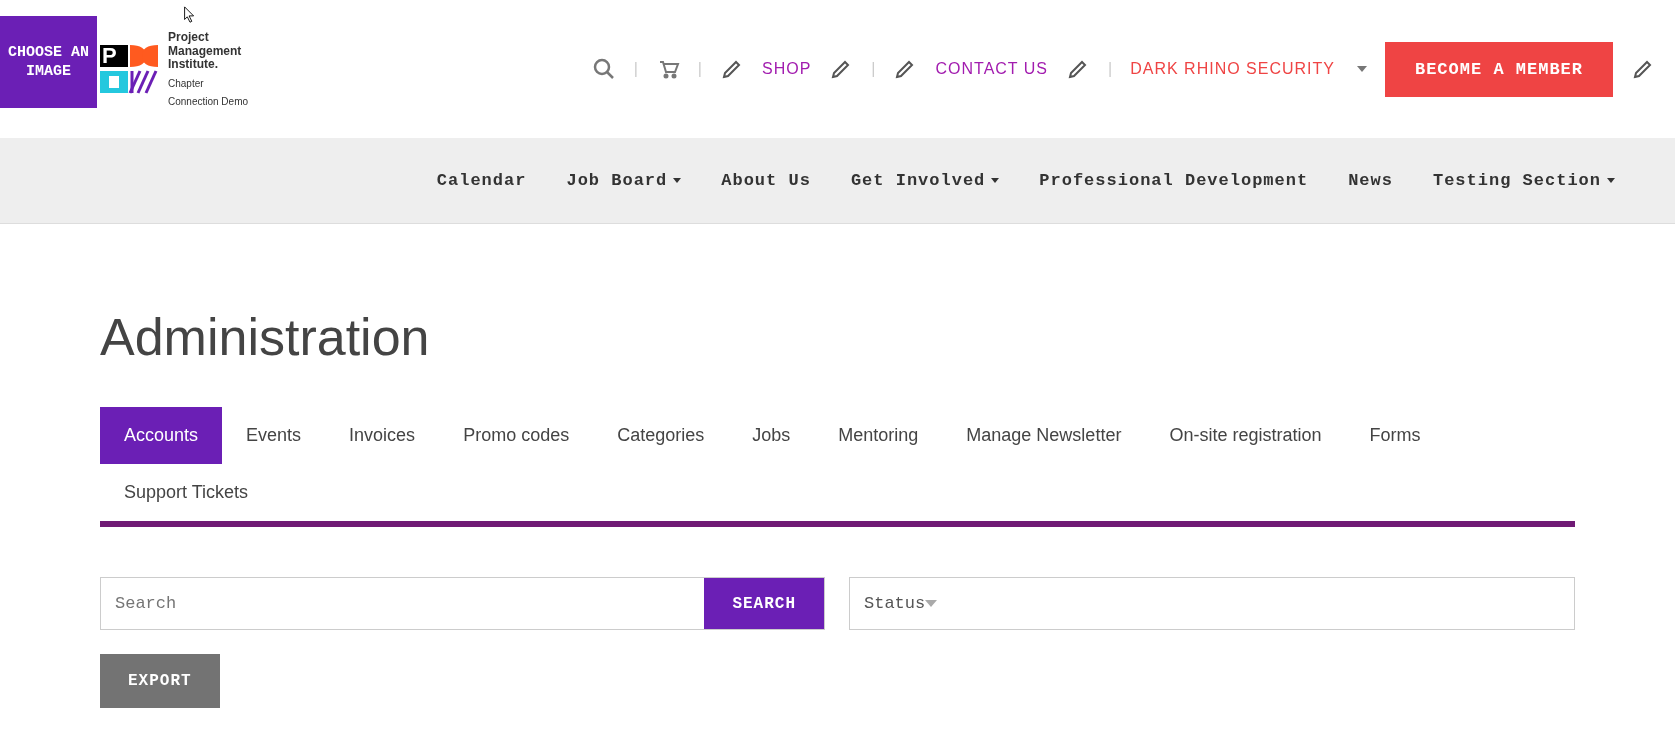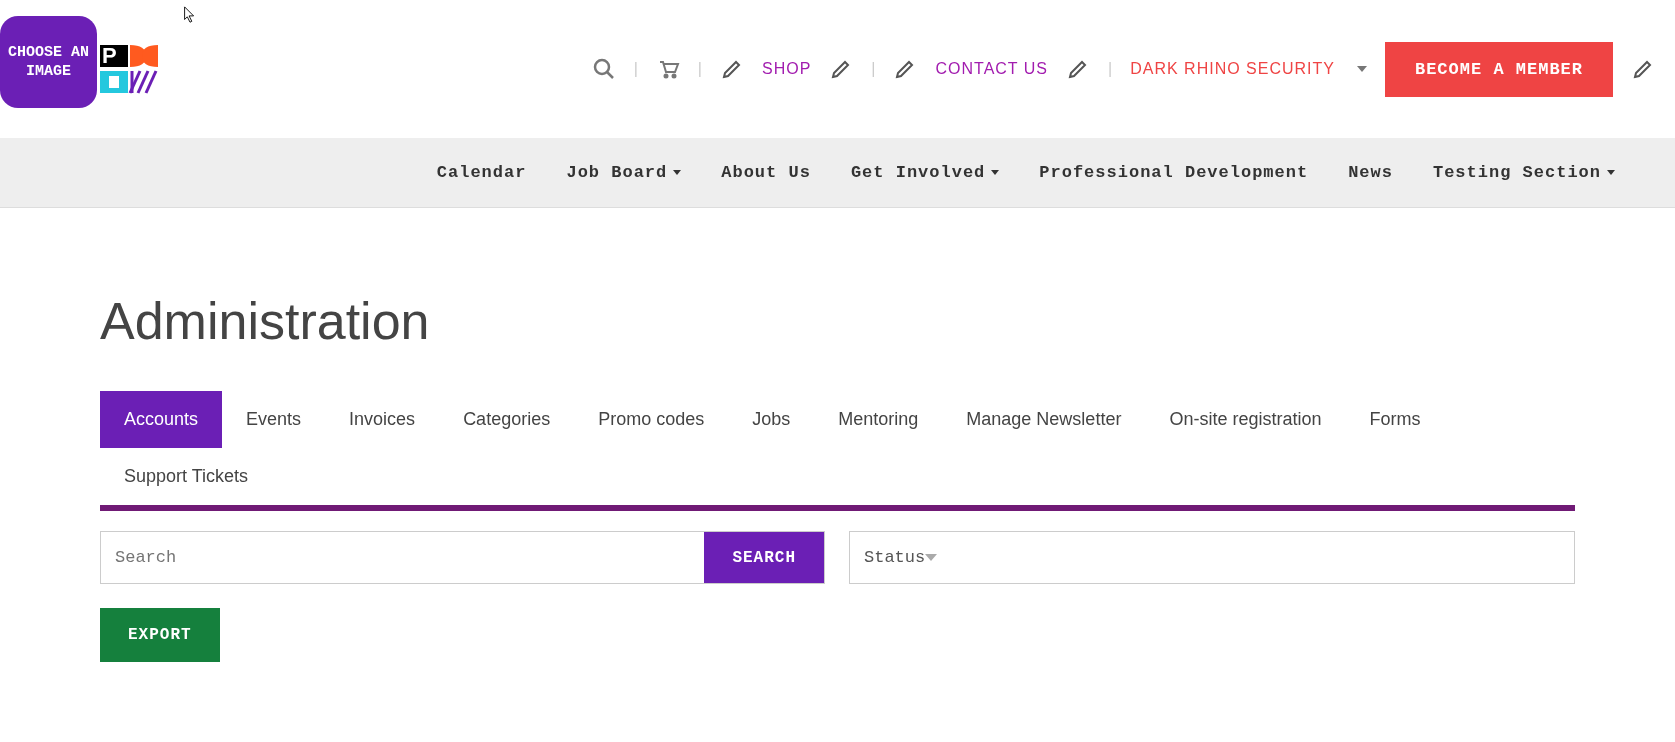--- a/index.html
+++ b/index.html
@@ -2,21 +2,21 @@
 <html><head>
 <meta charset="utf-8">
 <style>
 * { margin: 0; padding: 0; box-sizing: border-box; }
 body { font-family: Arial, Helvetica, sans-serif; background: #fff; color: #333; }
 
 .choose-img {
   position: absolute; top: 16px; left: 0; width: 97px; height: 92px;
   background: #6b1fb5; color: #fff; display: flex; flex-direction: column;
   align-items: center; justify-content: center; font-weight: bold;
-  font-size: 15px; line-height: 1.3; text-align: center; font-family: 'Courier New', monospace; border-radius: 18px;
+  font-size: 15px; line-height: 1.3; text-align: center; font-family: 'Courier New', monospace;
 }
 
 .top-header {
   height: 138px; display: flex; align-items: center; justify-content: space-between;
   padding: 0 20px 0 100px; position: relative;
 }
 
 .logo-area { display: flex; align-items: center; gap: 8px; }
 .logo-svg { width: 60px; height: 60px; }
 .logo-text { font-size: 12px; line-height: 1.15; font-weight: bold; }
@@ -29,58 +29,58 @@
 .top-right .user { color: #ef4444; text-transform: uppercase; letter-spacing: 1px; cursor: pointer; display: flex; align-items: center; gap: 22px; }
 .btn-member {
   background: #ef4444; color: #fff; padding: 18px 30px; font-size: 17px;
   font-weight: bold; letter-spacing: 1px; cursor: pointer; font-family: 'Courier New', monospace;
 }
 
 .icon { width: 24px; height: 24px; display: inline-block; }
 .icon svg { width: 100%; height: 100%; }
 
 .main-nav {
-  background: #eee; height: 70px; display: flex; align-items: center;
+  background: #eee; height: 86px; display: flex; align-items: center;
   justify-content: flex-end; padding: 0 60px; gap: 40px;
   border-bottom: 1px solid #ddd;
 }
 .main-nav .nav-item {
   color: #333; font-size: 17px; font-family: 'Courier New', monospace;
   font-weight: bold; letter-spacing: 1px; cursor: pointer;
   display: flex; align-items: center; gap: 6px;
 }
 
 .content { padding: 83px 100px; }
 .page-title { font-size: 52px; color: #444; font-weight: normal; margin-bottom: 40px; }
 
 .tabs { display: flex; flex-wrap: wrap; border-bottom: 6px solid #701a75; }
 .tabs .tab {
   padding: 18px 24px; font-size: 18px; color: #444; cursor: pointer;
 }
 .tabs .tab.active { background: #6b1fb5; color: #fff; }
 
-.search-row { display: flex; gap: 24px; margin-top: 20px; }
+.search-row { display: flex; gap: 24px; margin-top: 50px; }
 .search-group { display: flex; width: 725px; border: 1px solid #ccc; }
 .search-input {
   flex: 1; padding: 16px 14px; font-size: 17px; border: none; outline: none;
   font-family: 'Courier New', monospace; color: #888;
 }
 .btn-search {
   background: #6b1fb5; color: #fff; padding: 0 28px; font-size: 16px;
   font-weight: bold; letter-spacing: 1px; border: none; cursor: pointer;
   font-family: 'Courier New', monospace;
 }
 .status-select {
   flex: 1; border: 1px solid #ccc; padding: 16px 14px; font-size: 17px;
   display: flex; align-items: center; justify-content: flex-start;
   cursor: pointer; font-family: 'Courier New', monospace; color: #555;
 }
 
 .btn-export {
-  background: #15803d; color: #fff; padding: 18px 28px; font-size: 16px;
+  background: #737373; color: #fff; padding: 18px 28px; font-size: 16px;
   font-weight: bold; letter-spacing: 1px; border: none; cursor: pointer;
   margin-top: 24px; font-family: 'Courier New', monospace;
 }
 
 .caret-down { width: 0; height: 0; border-left: 5px solid transparent; border-right: 5px solid transparent; border-top: 6px solid #777; display: inline-block; }
 .caret-down-small { border-left: 4px solid transparent; border-right: 4px solid transparent; border-top: 5px solid #333; display: inline-block; }
 .caret-grey { border-left: 6px solid transparent; border-right: 6px solid transparent; border-top: 7px solid #aaa; display: inline-block; }
 
 .cursor-arrow { position: absolute; top: 6px; left: 183px; width: 14px; height: 18px; }
 .cursor-arrow svg { width: 100%; height: 100%; }
@@ -107,20 +107,27 @@
       <path d="M58 6 Q42 6 42 17 Q42 28 58 28 Z" fill="#ff5a1f"></path>
       <rect x="0" y="32" width="28" height="22" fill="#24c8de"></rect>
       <rect x="9" y="37" width="10" height="12" fill="#fff"></rect>
       <g transform="translate(30,32)">
         <line x1="2" y1="0" x2="2" y2="22" stroke="#6b1fb5" stroke-width="3"></line>
         <line x1="10" y1="0" x2="0" y2="22" stroke="#6b1fb5" stroke-width="3"></line>
         <line x1="18" y1="0" x2="8" y2="22" stroke="#6b1fb5" stroke-width="3"></line>
         <line x1="26" y1="0" x2="16" y2="22" stroke="#6b1fb5" stroke-width="3"></line>
       </g>
     </svg>
+    <div class="logo-text">
+      <div class="line1">Project</div>
+      <div class="line1">Management</div>
+      <div class="line1">Institute.</div>
+      <div class="line2">Chapter</div>
+      <div class="line2">Connection Demo</div>
+    </div>
   </div>
 
   <div class="top-right">
     <span class="icon">
       <svg viewBox="0 0 24 24" fill="none" stroke="#777" stroke-width="2.5">
           <circle cx="10" cy="10" r="7"></circle>
           <line x1="15" y1="15" x2="21" y2="21"></line>
         </svg>
     </span>
     <span class="sep">|</span>
@@ -188,22 +195,22 @@
   </span>
 </div>
 
 <div class="content">
   <h1 class="page-title">Administration</h1>
 
   <div class="tabs">
     <div class="tab active">Accounts</div>
     <div class="tab">Events</div>
     <div class="tab">Invoices</div>
+    <div class="tab">Promo codes</div>
     <div class="tab">Categories</div>
-    <div class="tab">Promo codes</div>
     <div class="tab">Jobs</div>
     <div class="tab">Mentoring</div>
     <div class="tab">Manage Newsletter</div>
     <div class="tab">On-site registration</div>
     <div class="tab">Forms</div>
     <div class="tab">Support Tickets</div>
   </div>
 
   <div class="search-row">
     <div class="search-group">

